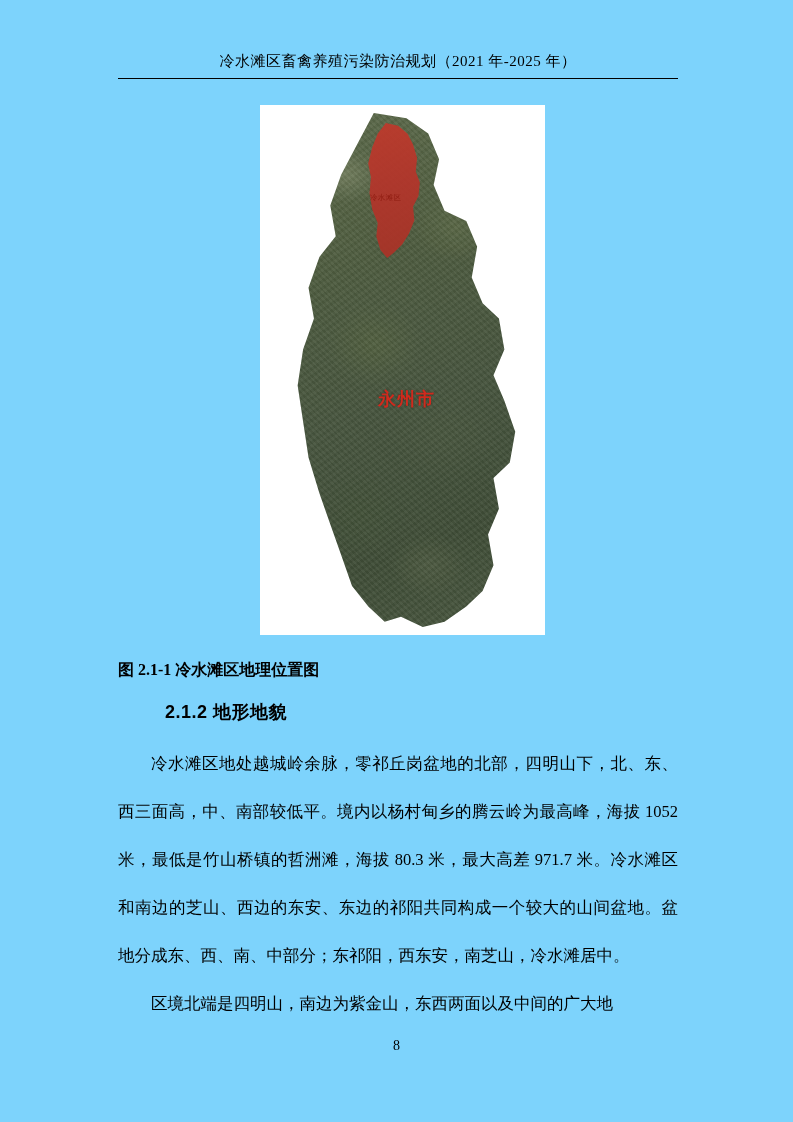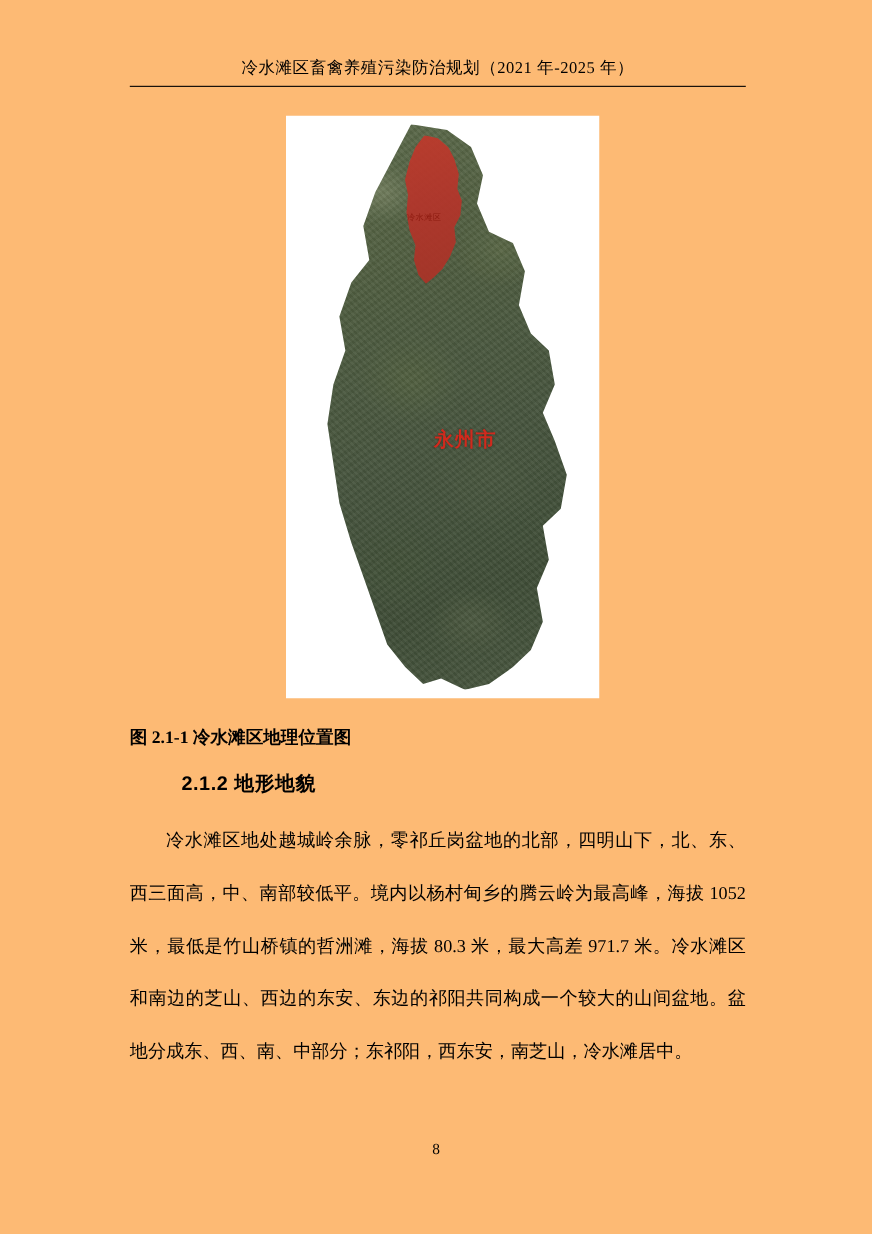--- a/index.html
+++ b/index.html
@@ -13,21 +13,21 @@
     position: relative;
     font-family: "Liberation Serif", "DejaVu Serif", serif;
     color: #000000;
     overflow: hidden;
   }
   .page {
     position: absolute;
     left: 0; top: 0;
     width: 793px;
     height: 1122px;
-    background: #fdba74;
+    background: #7dd3fc;
   }
   .header {
     position: absolute;
     left: 118px;
     top: 52px;
     width: 560px;
     text-align: center;
     font-size: 15px;
     letter-spacing: 0.5px;
     font-family: "Liberation Serif", "DejaVu Serif", serif;
@@ -130,21 +130,20 @@
     color: #8e1b10;
     font-size: 7.5px;
     font-family: "Liberation Serif", "DejaVu Serif", serif;
     letter-spacing: 0.3px;
   }
   .city-label {
     position: absolute;
     left: 118px;
     top: 282px;
     width: 90px;
-    text-align: center;
     color: #d02a1d;
     font-size: 18px;
     font-weight: bold;
     font-family: "Liberation Serif", "DejaVu Serif", serif;
     letter-spacing: 1px;
     text-shadow: 0 0 2px rgba(0,0,0,0.35);
   }
   .figure-caption {
     position: absolute;
     left: 118px;
@@ -209,17 +208,18 @@
       <div class="city-label">永州市</div>
     </div>
   </div>
 
   <div class="figure-caption">图 2.1-1 冷水滩区地理位置图</div>
 
   <div class="section-heading">2.1.2 地形地貌</div>
 
   <div class="body-text">
     <p>冷水滩区地处越城岭余脉，零祁丘岗盆地的北部，四明山下，北、东、西三面高，中、南部较低平。境内以杨村甸乡的腾云岭为最高峰，海拔 1052 米，最低是竹山桥镇的哲洲滩，海拔 80.3 米，最大高差 971.7 米。冷水滩区和南边的芝山、西边的东安、东边的祁阳共同构成一个较大的山间盆地。盆地分成东、西、南、中部分；东祁阳，西东安，南芝山，冷水滩居中。</p>
+    <p>区境北端是四明山，南边为紫金山，东西两面以及中间的广大地</p>
   </div>
 
   <div class="page-number">8</div>
 
 </div>
 
 </body></html>

